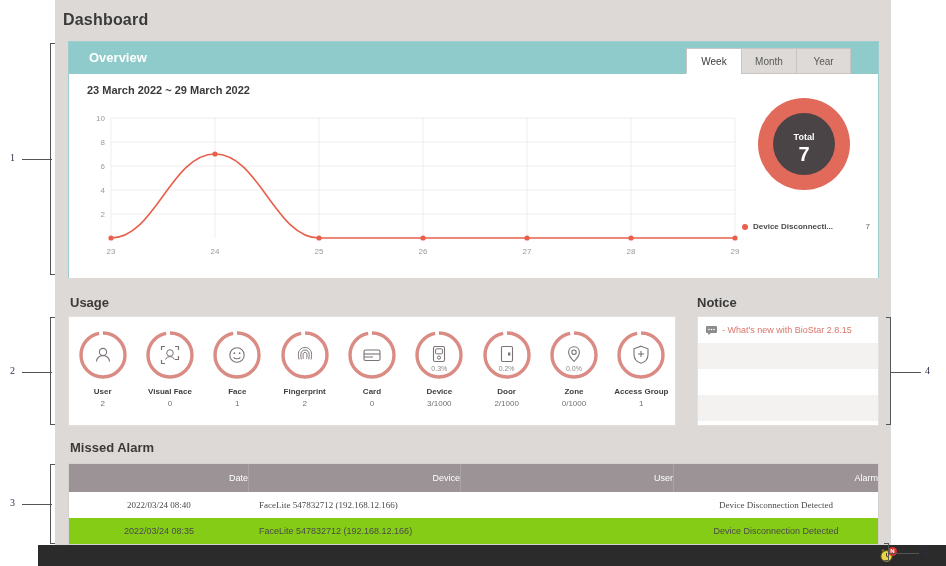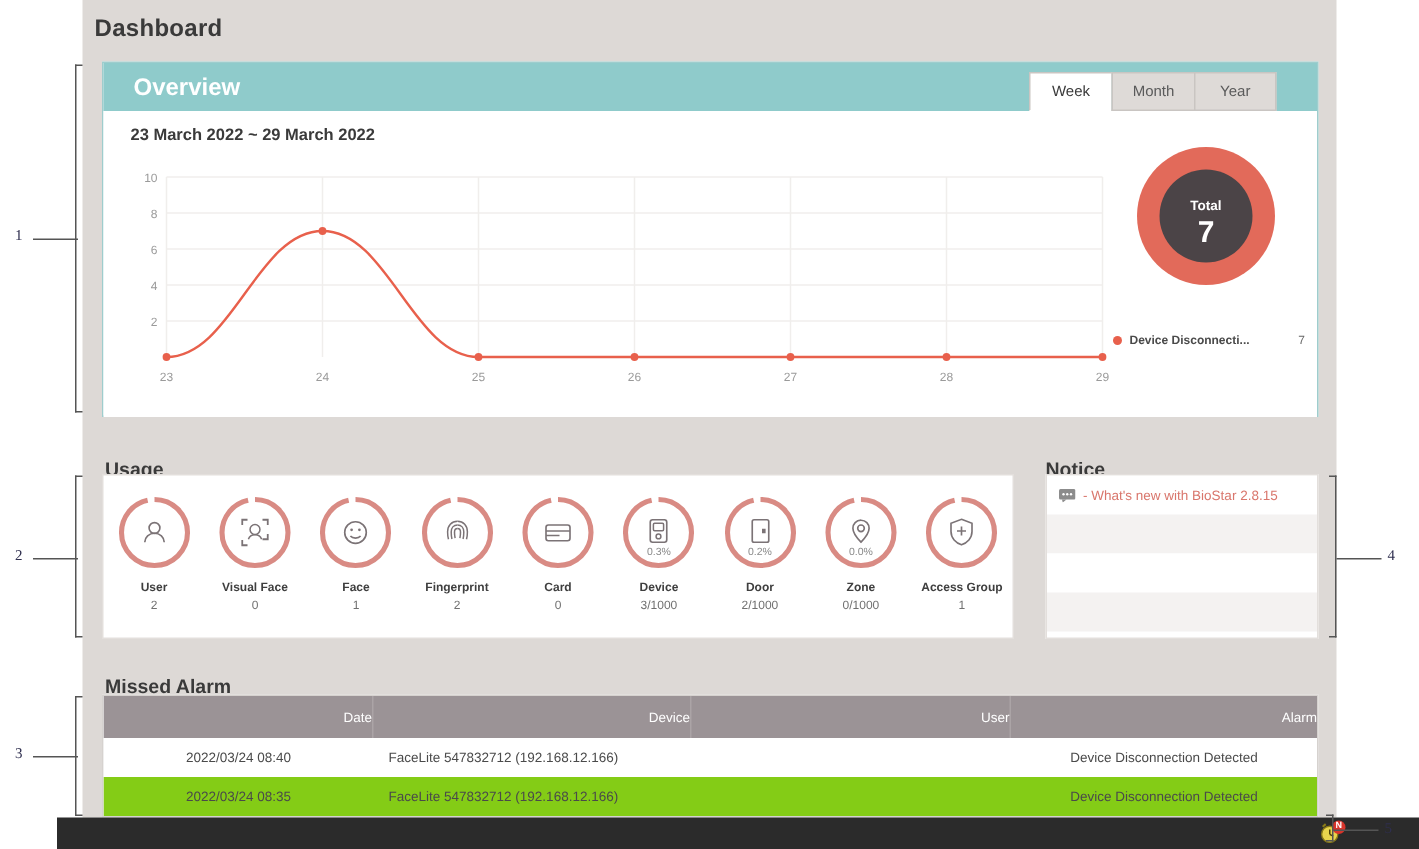--- a/index.html
+++ b/index.html
@@ -25,21 +25,21 @@
   
   .overview-card {
     position: absolute; left: 68px; top: 41px; width: 811px; height: 237px;
     background: #ffffff; border: 1px solid #9ecdcd;
   }
   .ov-header {
     position: relative; height: 32px; background: #8fcbcb;
   }
   .ov-header-title {
     position: absolute; left: 20px; top: 8px;
-    color: #ffffff; font-size: 16px; font-weight: bold;
+    color: #ffffff; font-size: 13px; font-weight: bold;
   }
   .ov-tabs { position: absolute; right: 27px; top: 6px; display: flex; }
   .ov-tab {
     width: 55px; height: 26px; line-height: 26px; text-align: center;
     font-size: 10px; font-weight: normal; color: #5a5a5a;
     background: #dedad7; border: 1px solid #c9c5c2; border-right: none;
     cursor: pointer;
   }
   .ov-tab:last-child { border-right: 1px solid #c9c5c2; }
   .ov-tab.active { background: #ffffff; color: #3a3a3a; border-bottom-color: #ffffff; }
@@ -59,21 +59,21 @@
   }
   .legend-dot {
     width: 6px; height: 6px; border-radius: 50%; background: #e8604c;
     margin-right: 5px; flex: none;
   }
   .legend-label { flex: 1; white-space: nowrap; overflow: hidden; font-weight: bold; }
   .legend-count { margin-left: 6px; color: #666; font-weight: normal; }
 
   
   .sec-title {
-    position: absolute; font-size: 13px; font-weight: bold; color: #3a3a3a; margin-top: 10px;
+    position: absolute; font-size: 13px; font-weight: bold; color: #3a3a3a;
   }
   #usage-title { left: 70px; top: 295px; }
   #notice-title { left: 697px; top: 295px; }
   #missed-title { left: 70px; top: 440px; }
 
   
   .usage-card {
     position: absolute; left: 68px; top: 316px; width: 608px; height: 110px;
     background: #ffffff; border: 1px solid #e3dfdc;
     display: flex; align-items: flex-start; justify-content: space-around;
@@ -107,21 +107,21 @@
     position: absolute; left: 68px; top: 463px; width: 811px; height: 82px;
     background: #ffffff; border: 1px solid #d6d2cf; overflow: hidden;
   }
   .tbl-head { display: flex; height: 28px; background: #9b9396; }
   .tbl-head div {
     color: #ffffff; font-size: 9px; text-align: right; line-height: 28px;
     border-right: 1px solid #aba4a6;
   }
   .tbl-head div:last-child { border-right: none; }
   .tbl-row { display: flex; height: 26px; }
-  .tbl-row.odd { background: #ffffff; }
+  .tbl-row.odd { background: #ffffff; font-family: Liberation Serif, serif; }
   .tbl-row.even { background: #84cc16; }
   .tbl-row div { font-size: 9px; color: #4a4a4a; line-height: 26px; }
   .c-date  { width: 180px; text-align: center; }
   .c-dev   { width: 212px; padding-left: 10px; }
   .c-user  { width: 213px; text-align: center; }
   .c-alarm { width: 204px; text-align: center; }
 
   
   .taskbar {
     position: absolute; left: 38px; top: 545px; width: 908px; height: 21px;

